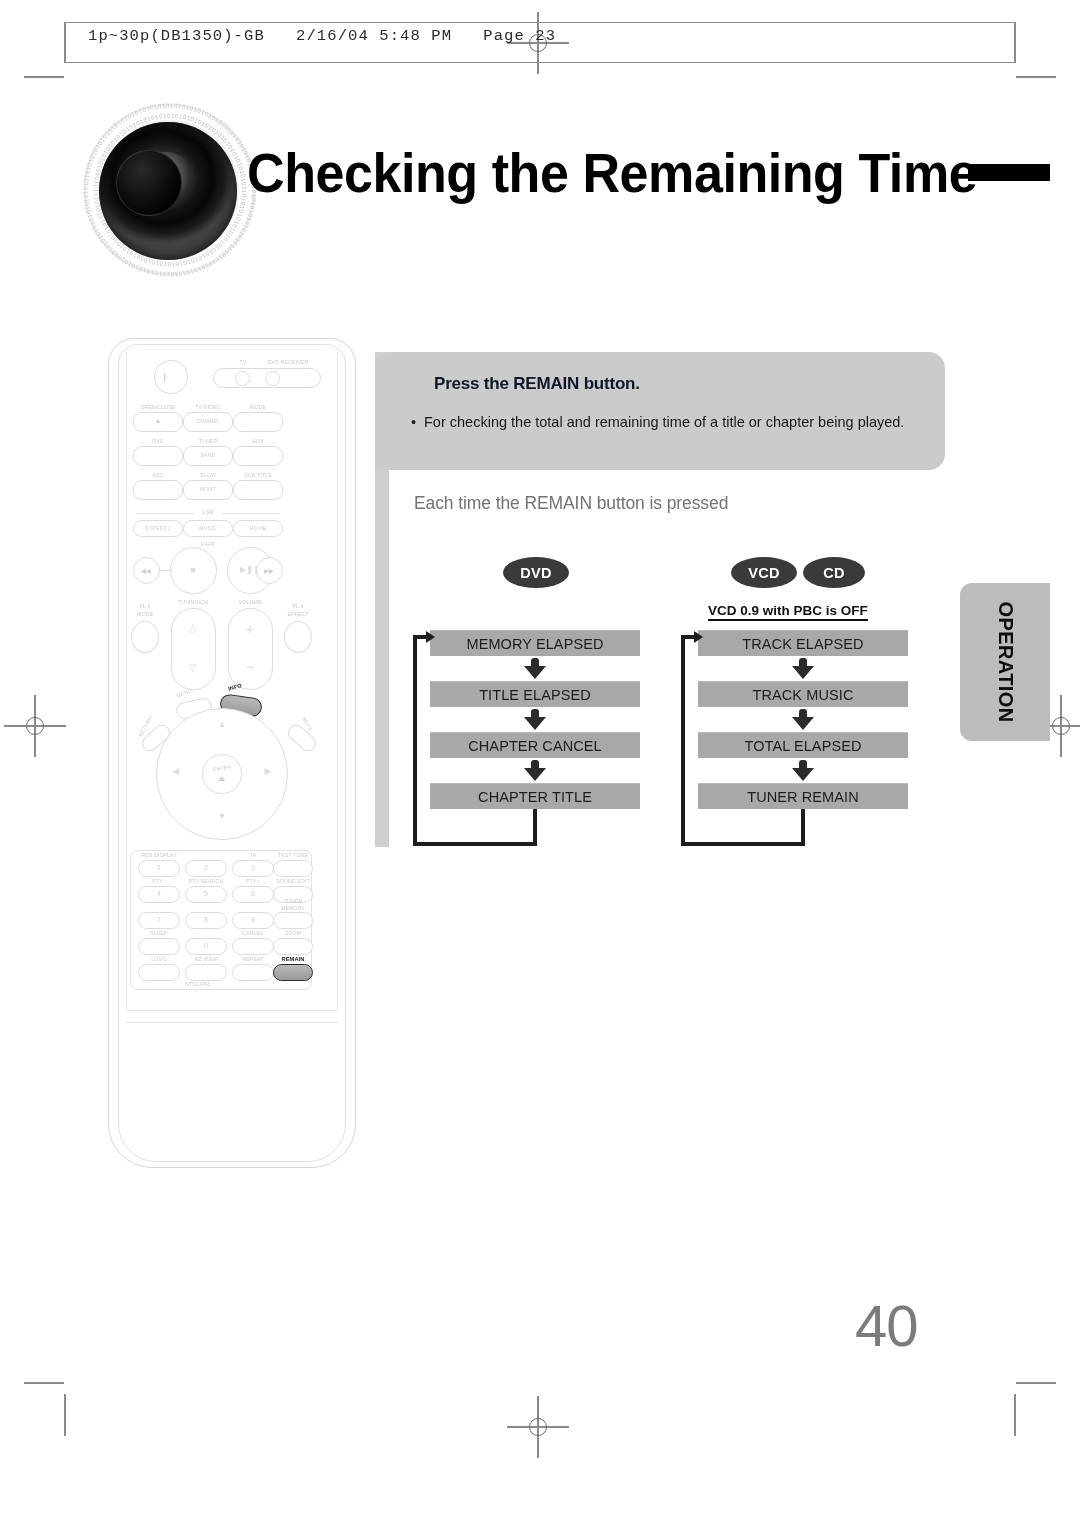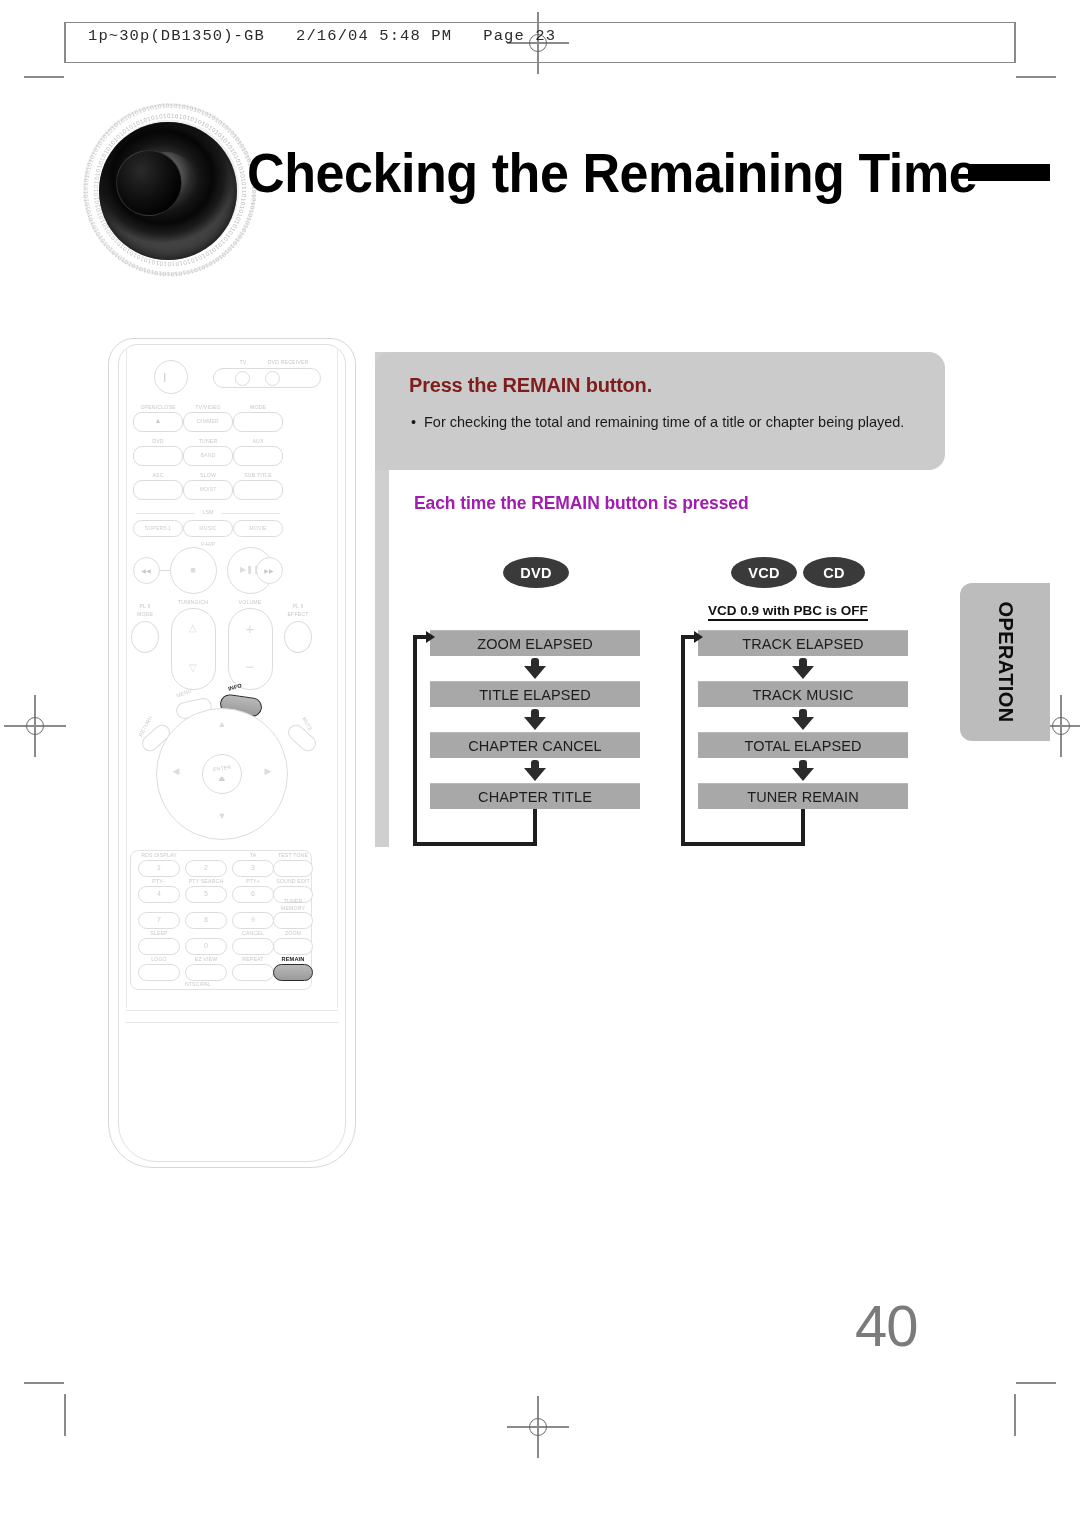--- a/index.html
+++ b/index.html
@@ -118,33 +118,33 @@
   .rule { position:absolute; height:1px; background:#e6e6e6; }
   .icon-line { position:absolute; background:#d8d8d8; }
   .gray-L {
     position:absolute; left:375px; top:352px; width:14px; height:495px; background:#cfcfcf;
   }
   #callout {
     position:absolute; left:375px; top:352px; width:570px; height:118px;
     background:#cbcbcb; border-radius:16px 16px 16px 0;
   }
   #callout-title {
-    position:absolute; left:409px; top:374px;
-    font-size:20px; font-weight:bold; color:#7f1d1d; letter-spacing:-.2px;
+    position:absolute; left:434px; top:374px;
+    font-size:17px; font-weight:bold; color:#0f172a; letter-spacing:-.2px;
   }
   #callout-bullet {
     position:absolute; left:411px; top:413px; width:495px;
     font-size:14.5px; color:#1a1a1a; line-height:1.33;
   }
   #callout-bullet .dot { position:absolute; left:0; top:0; }
   #callout-bullet .txt { display:block; padding-left:13px; }
 
   #section-head {
     position:absolute; left:414px; top:493px;
-    font-size:17.5px; font-weight:bold; color:#a21caf; letter-spacing:-.1px;
+    font-size:17.5px; font-weight:normal; color:#737373; letter-spacing:-.1px;
   }
 
   .badge {
     position:absolute; border-radius:50%;
     background:#3a3a3a; color:#fff; font-size:14.5px; font-weight:bold;
     display:flex; align-items:center; justify-content:center; letter-spacing:.3px;
   }
   #pbc-note {
     position:absolute; left:708px; top:603px;
     font-size:13.5px; font-weight:bold; color:#111;
@@ -753,21 +753,21 @@
 
 <div id="section-head">Each time the REMAIN button is pressed</div>
 
 <div class="badge" style="left:503px;top:557px;width:66px;height:31px;">DVD</div>
 <div class="badge" style="left:731px;top:557px;width:66px;height:31px;">VCD</div>
 <div class="badge" style="left:803px;top:557px;width:62px;height:31px;">CD</div>
 
 <div id="pbc-note">VCD 0.9 with PBC is OFF</div>
 
 <div class="flow" id="flow-dvd" style="left:410px;top:630px;width:240px;height:215px;">
-    <div class="flow-box" style="left: 20px; top: 0px; width: 210px;">ZOOM ELAPSED</div>
+    <div class="flow-box" style="left: 20px; top: 0px; width: 210px;">MEMORY ELAPSED</div>
     <div class="arw" style="left: 125px; top: 28px;">
       <div class="stem"></div>
       <div class="head"></div>
     </div>
     <div class="flow-box" style="left: 20px; top: 51px; width: 210px;">TITLE ELAPSED</div>
     <div class="arw" style="left: 125px; top: 79px;">
       <div class="stem"></div>
       <div class="head"></div>
     </div>
     <div class="flow-box" style="left: 20px; top: 102px; width: 210px;">CHAPTER CANCEL</div>

